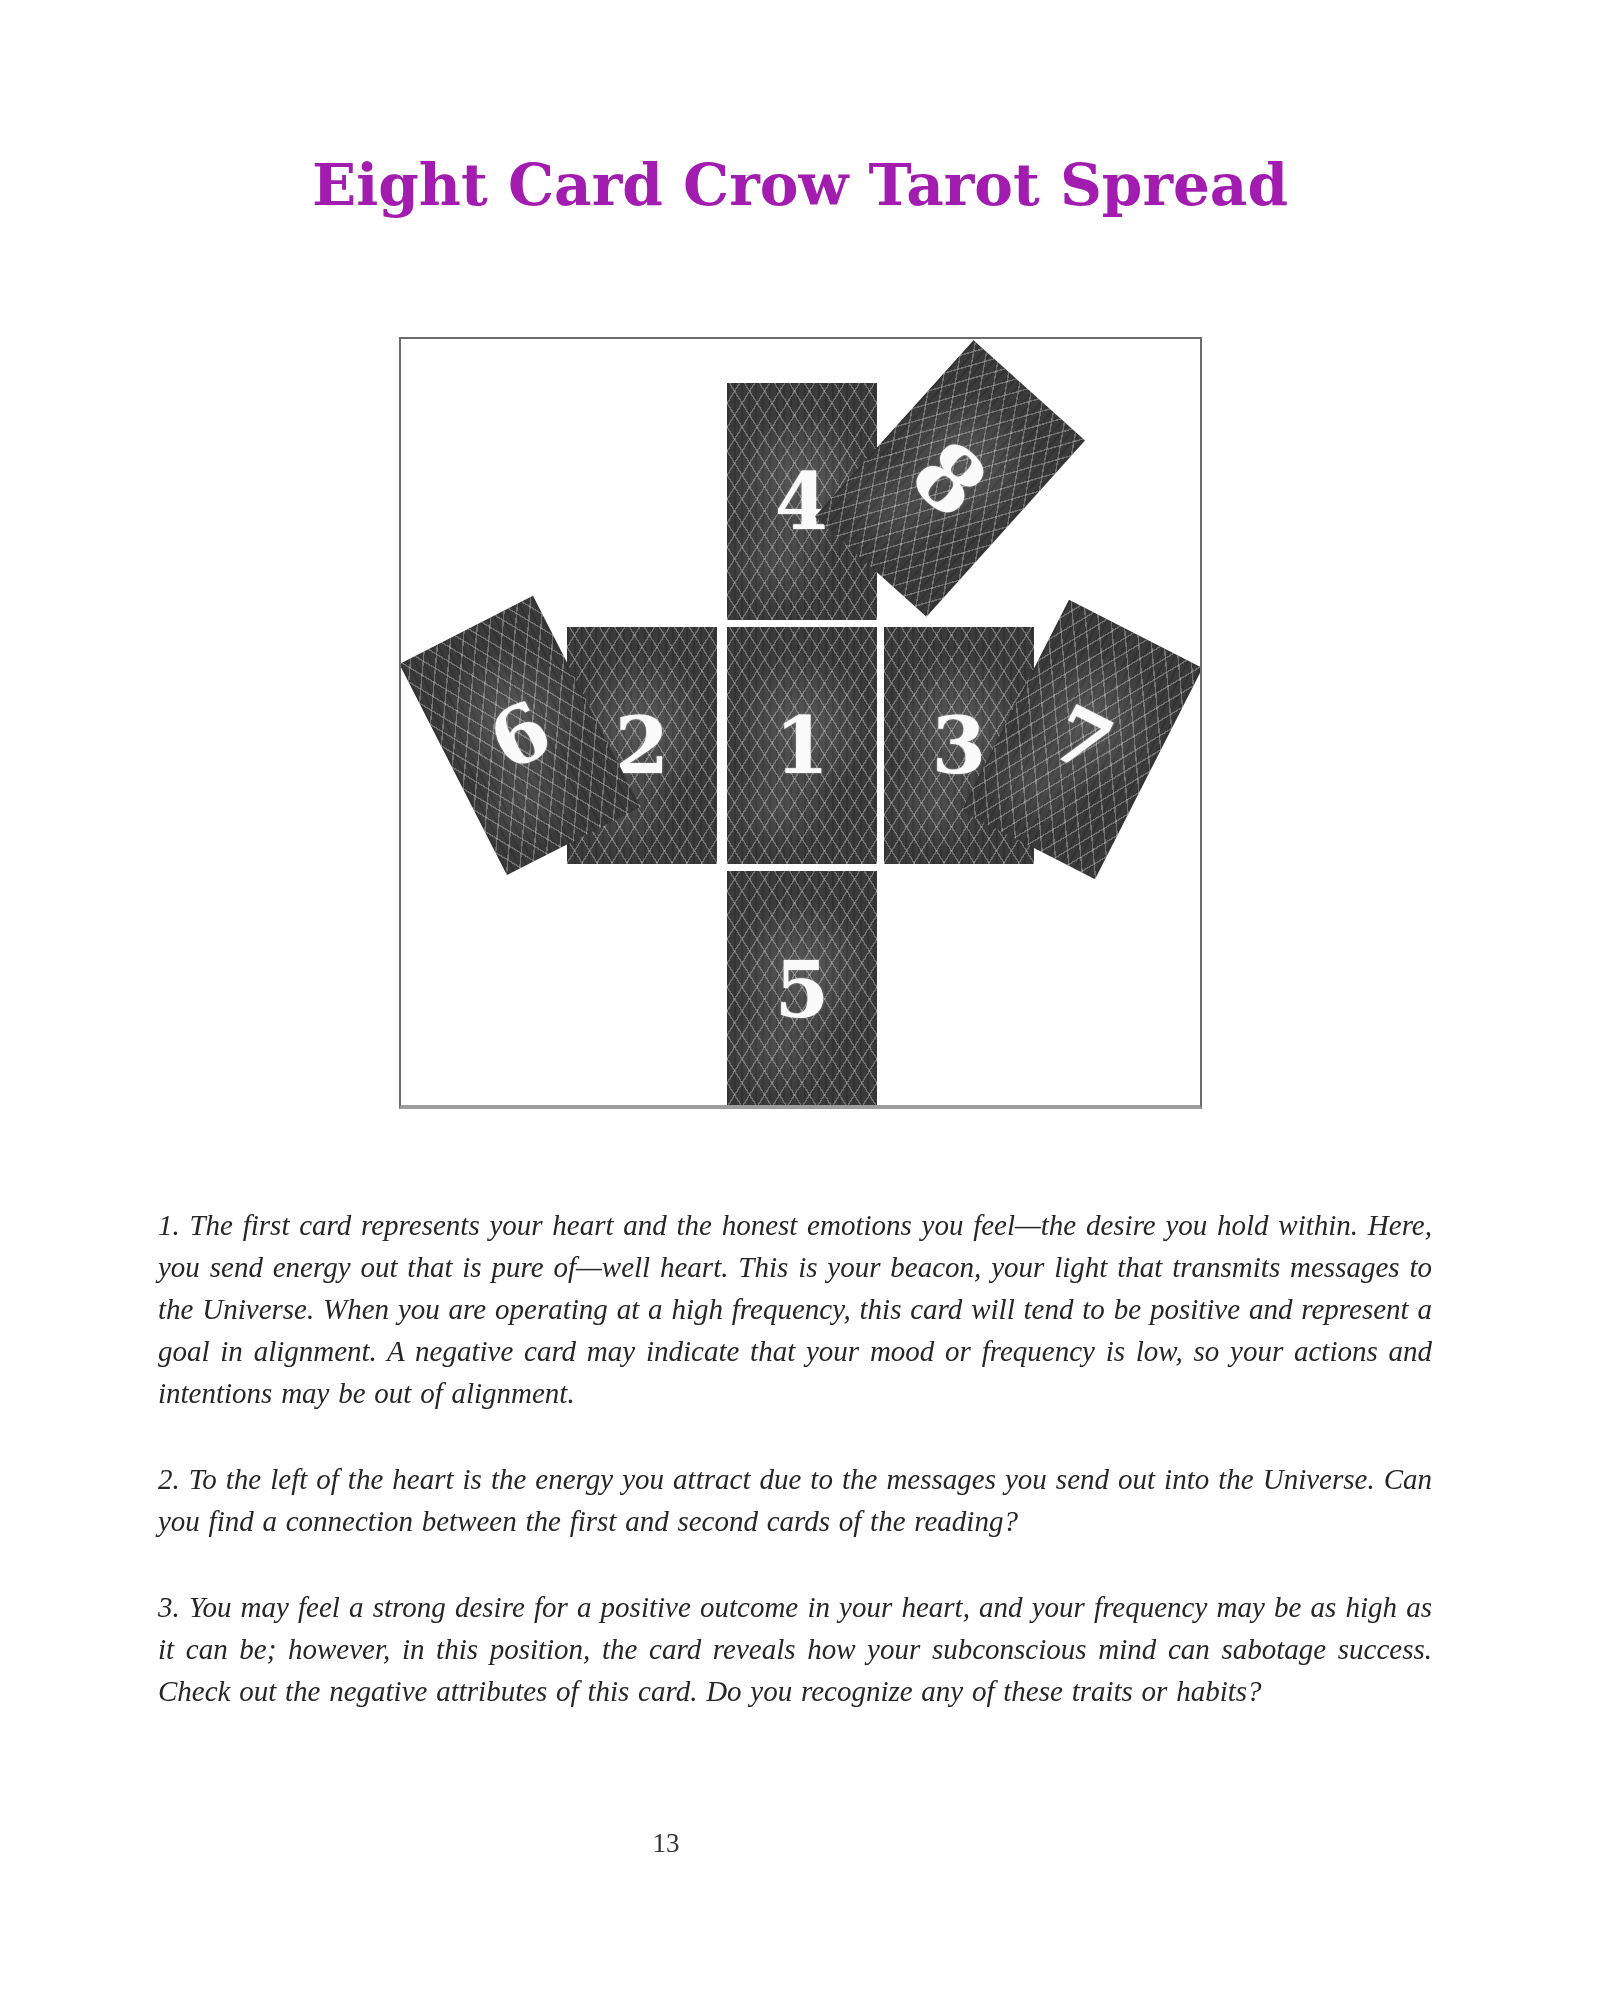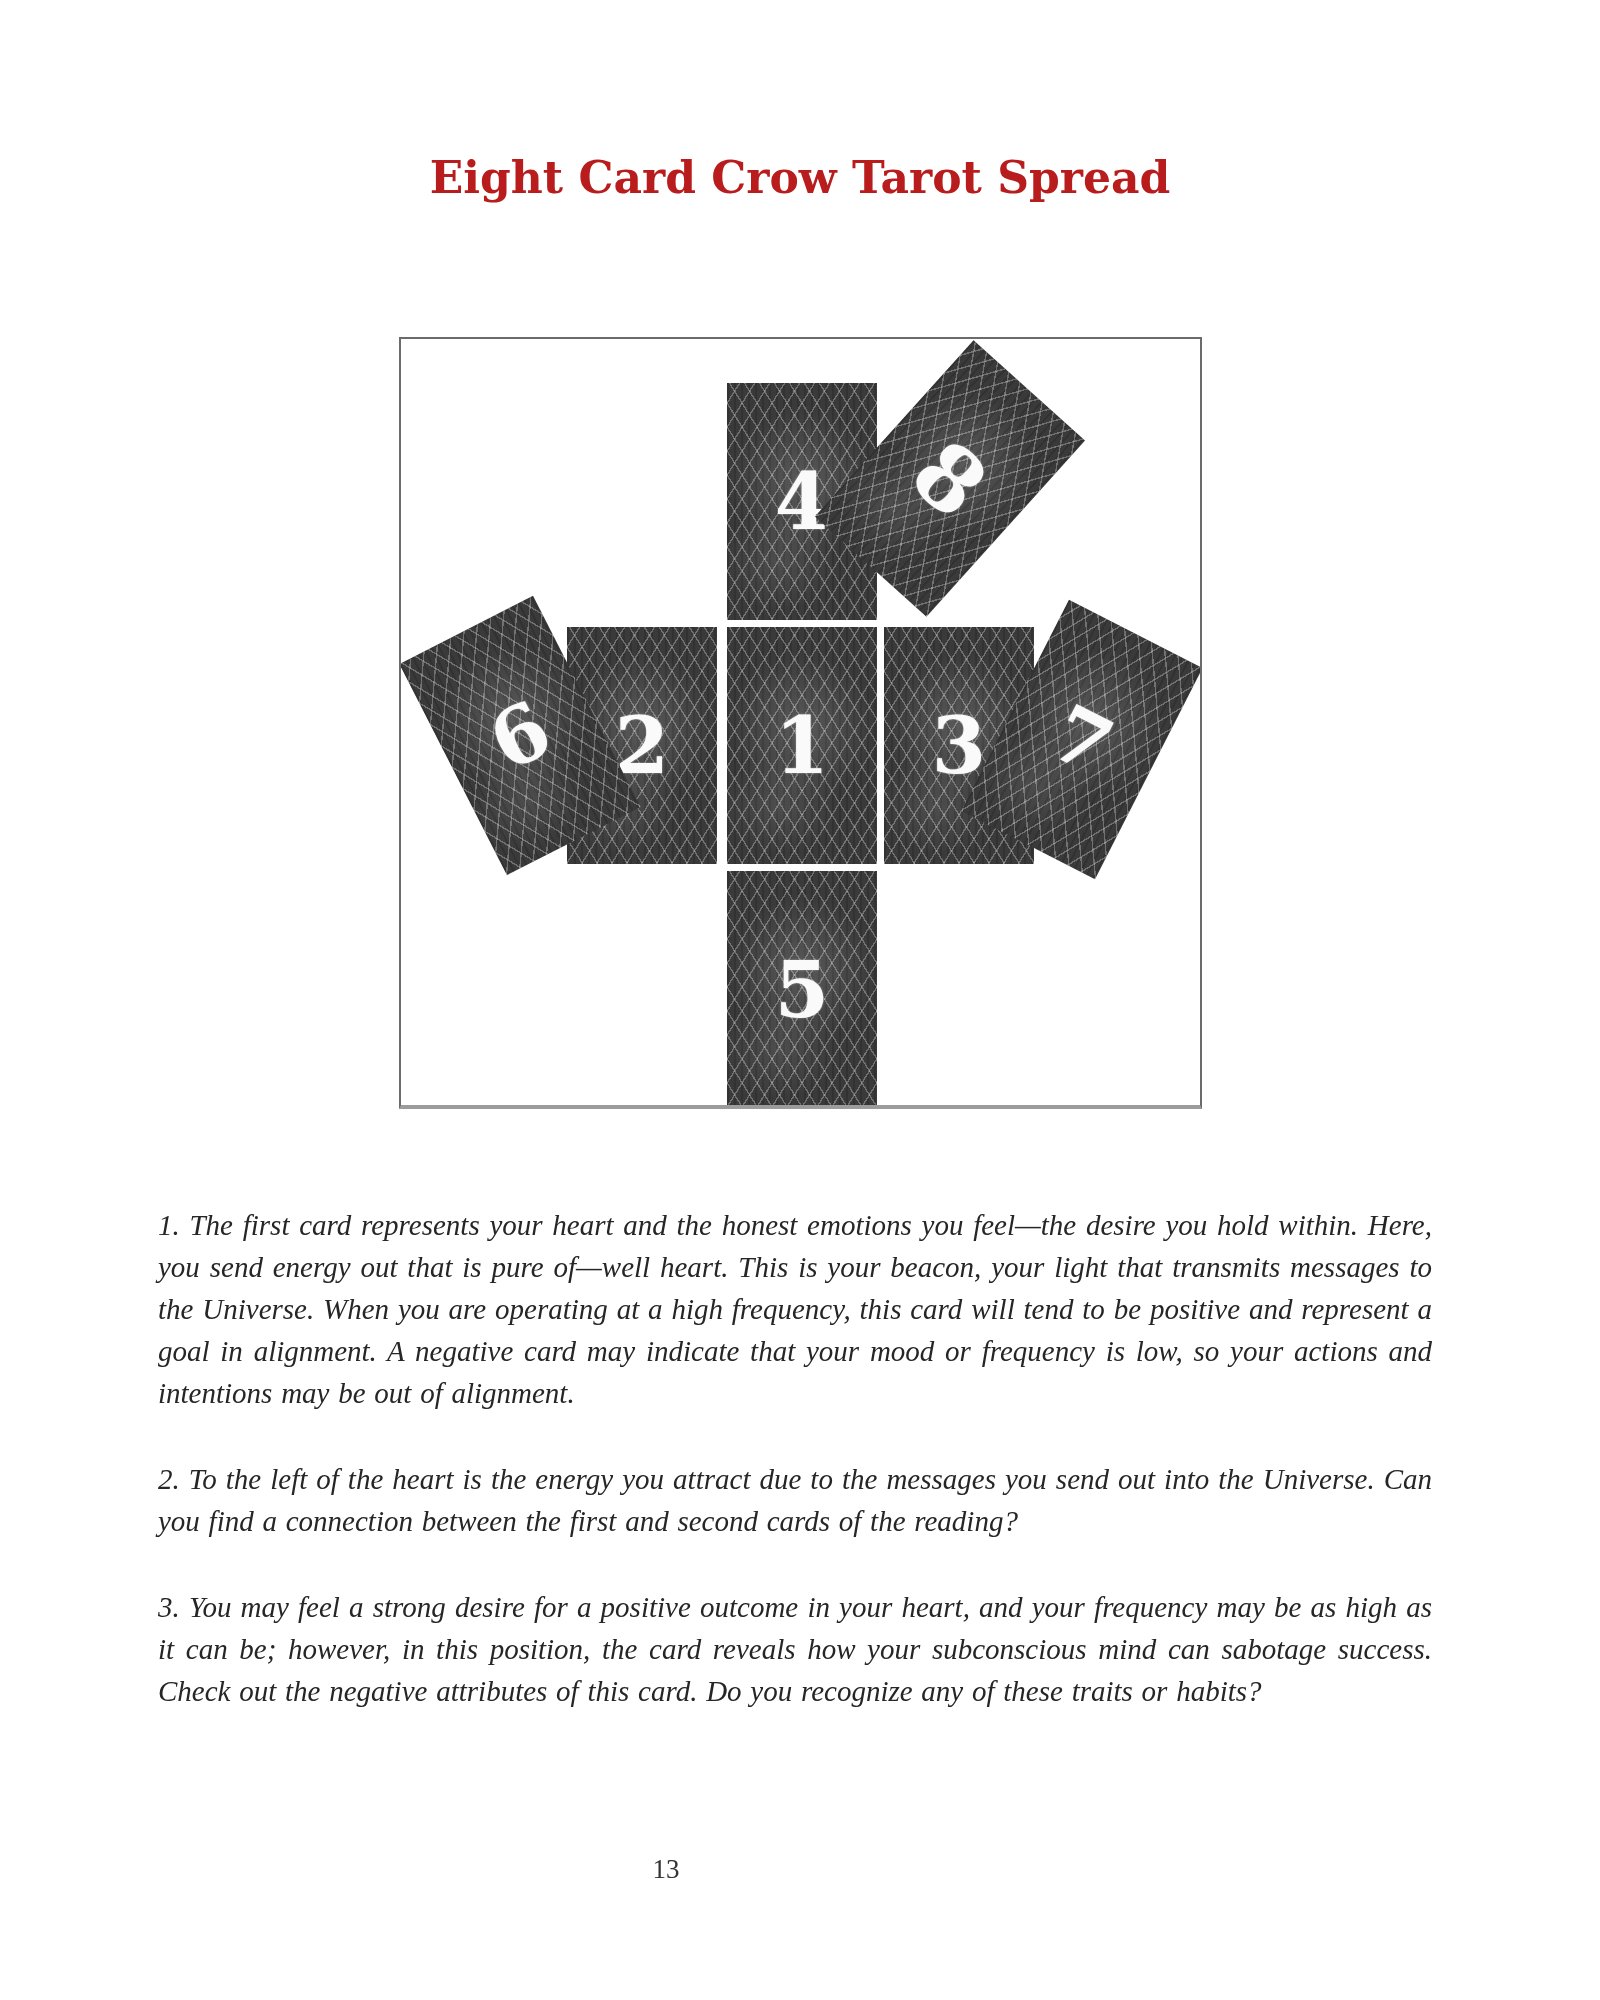--- a/index.html
+++ b/index.html
@@ -1,22 +1,22 @@
 <!DOCTYPE html>
 <html><head>
 <meta charset="utf-8">
 <style>
   html,body{margin:0;padding:0;background:#ffffff;}
   .page{position:relative;width:1600px;height:2000px;background:#ffffff;overflow:hidden;
         font-family:"Liberation Serif",serif;}
 
   
   .title{position:absolute;top:156px;left:0;width:1600px;text-align:center;
-         font-family:"DejaVu Serif",serif;font-weight:700;font-size:44px;line-height:1;
-         color:#b91c1c;letter-spacing:0px;}
+         font-family:"DejaVu Serif",serif;font-weight:700;font-size:58px;line-height:1;
+         color:#a21caf;letter-spacing:0px;}
 
   
   .diagram-box{position:absolute;left:399px;top:337px;width:799px;height:766px;
                border:2px solid #6b6b6b;border-bottom:4px solid #9c9c9c;background:#ffffff;
                overflow:hidden;}
 
   
   .card{position:absolute;width:150px;height:237px;
         background-color:#3a3a3a;
         background-image:
@@ -43,21 +43,21 @@
 
   
   .body-text{position:absolute;left:158px;top:1204px;width:1282px;
              font-family:"Liberation Serif",serif;font-style:italic;
              font-size:29px;line-height:42px;color:#262626;
              text-align:justify;word-spacing:1.5px;}
   .body-text p{margin:0 8px 44px 0;}
 
   
   .page-number{position:absolute;left:0;top:1830px;width:1332px;text-align:center;
-               font-family:"Liberation Serif",serif;font-size:27px;line-height:27px;color:#333333;margin-top:26px;}
+               font-family:"Liberation Serif",serif;font-size:27px;line-height:27px;color:#333333;}
 </style>
 </head>
 <body>
 
 <div class="page">
 
   <div class="title">Eight Card Crow Tarot Spread</div>
 
   <div class="diagram-box">
     <div class="card card-4">

